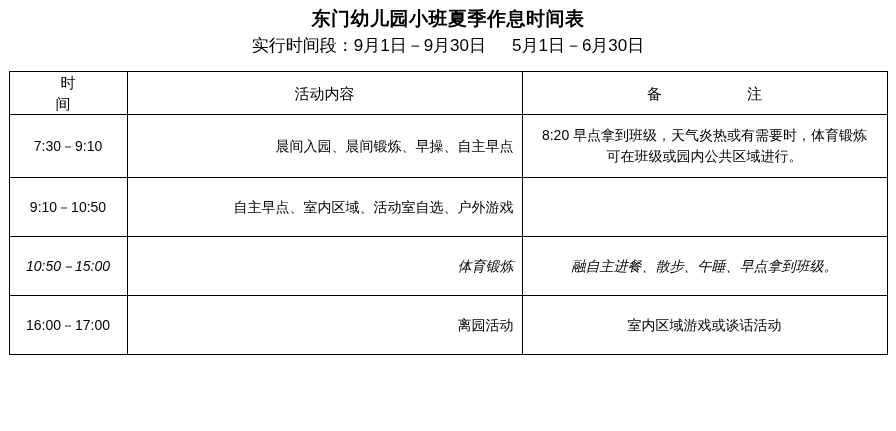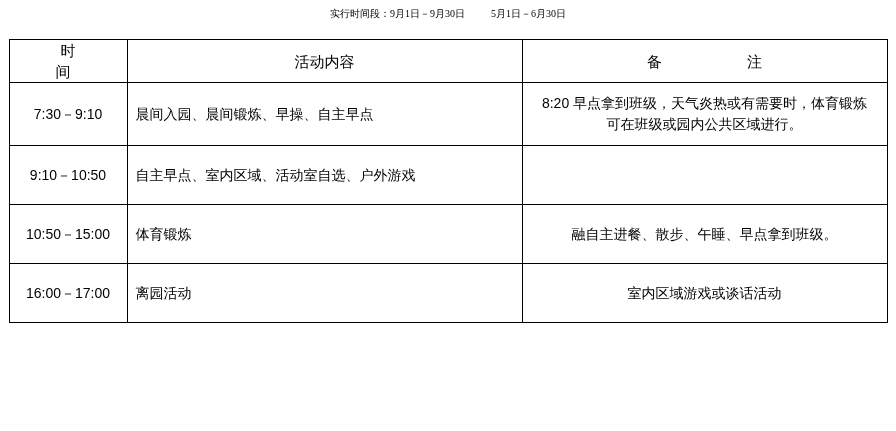--- a/index.html
+++ b/index.html
@@ -23,24 +23,23 @@
   .doc-title {
     text-align: center;
     font-size: 19px;
     font-weight: bold;
     letter-spacing: 0.5px;
     margin: 6px 0 0 0;
     line-height: 26px;
   }
   .doc-subtitle {
     text-align: center;
-    font-size: 10px;
+    font-size: 17px;
     margin: 4px 0 7px 0;
     line-height: 20px;
-    font-family: Liberation Serif, serif;
   }
   .gap {
     display: inline-block;
     width: 26px;
   }
   table.schedule {
     border-collapse: collapse;
     width: 878px;
     margin: 15px auto;
     table-layout: fixed;
@@ -68,39 +67,40 @@
   }
   .th-remark-label {
     letter-spacing: 10px;
     padding-left: 10px;
   }
   td.time-cell {
     text-align: center;
     font-size: 13.5px;
   }
   td.content-cell {
-    text-align: left;
+    text-align: right;
   }
   td.remark-cell {
     text-align: center;
   }
   tr.row-1 td { height: 62px; }
   tr.row-2 td { height: 58px; }
-  tr.row-3 td { height: 58px; }
+  tr.row-3 td { height: 58px; font-style: italic; }
   tr.row-4 td { height: 58px; }
   tr.row-5 td { height: 58px; }
   .remark-line {
     display: block;
   }
 </style>
 </head>
 <body>
 
 <div class="page">
 
+  <h1 class="doc-title">东门幼儿园小班夏季作息时间表</h1>
 
   <div class="doc-subtitle">
     <span>实行时间段：9月1日－9月30日</span><span class="gap"></span><span>5月1日－6月30日</span>
   </div>
 
   <table class="schedule">
     <colgroup>
       <col class="col-time">
       <col class="col-content">
       <col class="col-remark">

